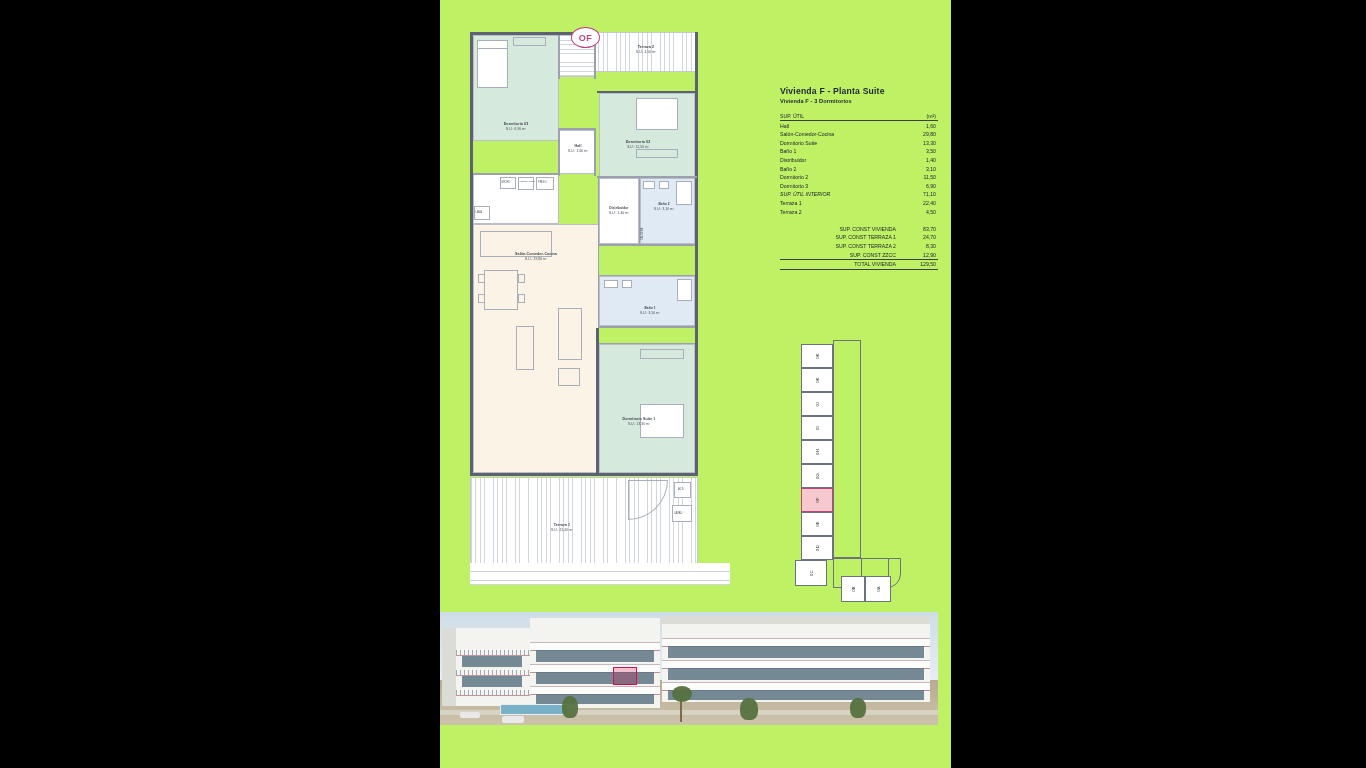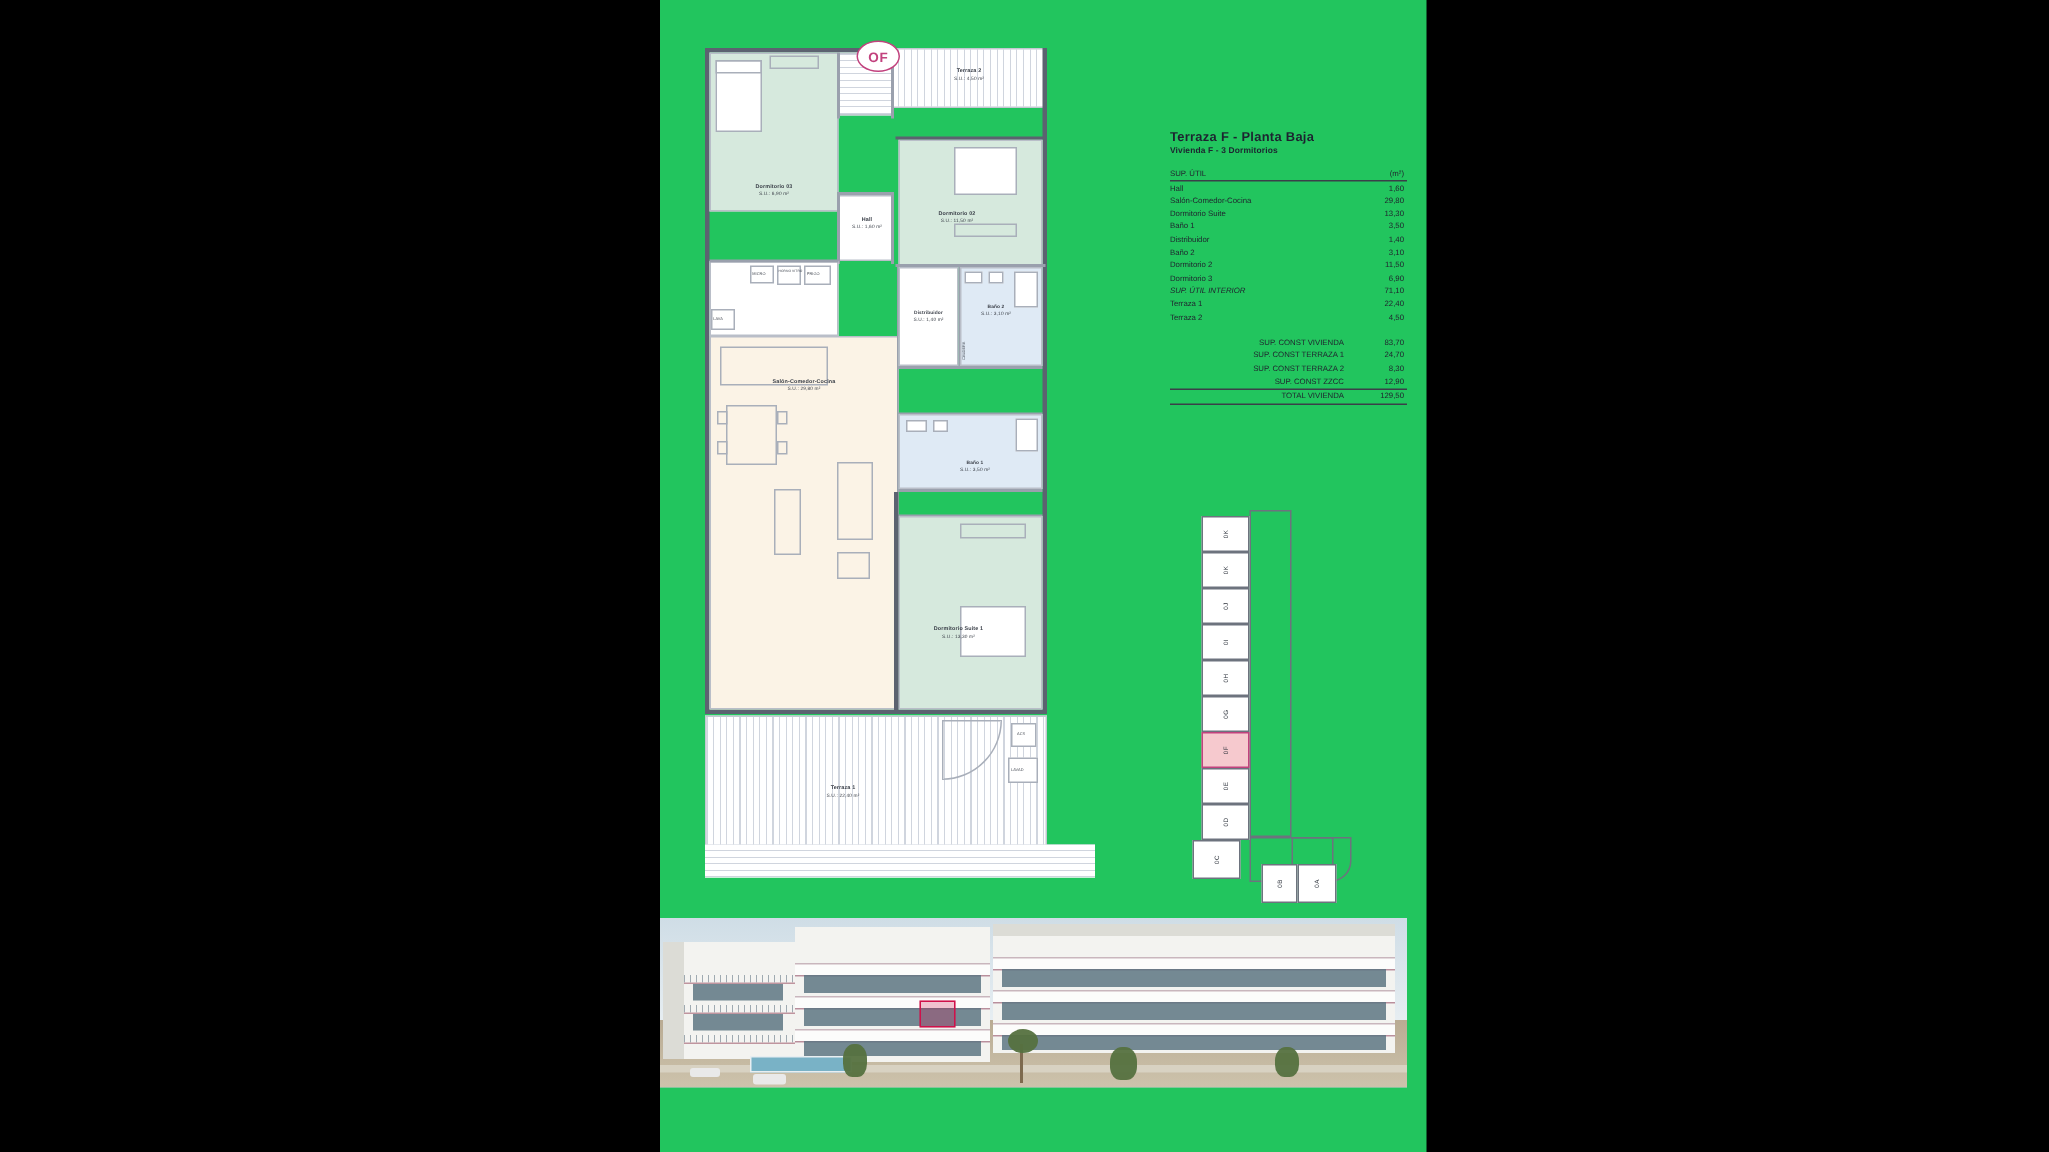--- a/index.html
+++ b/index.html
@@ -17,21 +17,21 @@
     height: 768px;
     background: #000000;
   }
   
   #sheet {
     position: absolute;
     left: 440px;
     top: 0px;
     width: 511px;
     height: 768px;
-    background: #22c55e;
+    background: #bef264;
   }
 
   
   #plan {
     position: absolute;
     left: 18px;
     top: 18px;
     width: 290px;
     height: 570px;
   }
@@ -372,21 +372,21 @@
       <div class="tinytxt" style="left:220px; top:470px;">ACS</div>
       <div class="furn-f" style="left:214px; top:487px; width:20px; height:17px;"></div>
       <div class="tinytxt" style="left:216px; top:494px;">LAVAD</div>
       <div class="furn" style="left:170px; top:462px; width:40px; height:40px; border-radius:0 0 40px 0;"></div>
       <div class="hatch-h" style="left:12px; top:545px; width:260px; height:22px; border:none;"></div>
 
       <div id="of-badge">OF</div>
     </div>
 
     <div id="panel">
-      <h1>Terraza F - Planta Baja</h1>
+      <h1>Vivienda F - Planta Suite</h1>
       <h2>Vivienda F - 3 Dormitorios</h2>
 
       <table class="areas">
         <tbody>
           <tr class="hdr">
             <td class="k">SUP. ÚTIL</td>
             <td class="v">(m²)</td>
           </tr>
           <tr>
             <td class="k">Hall</td>

